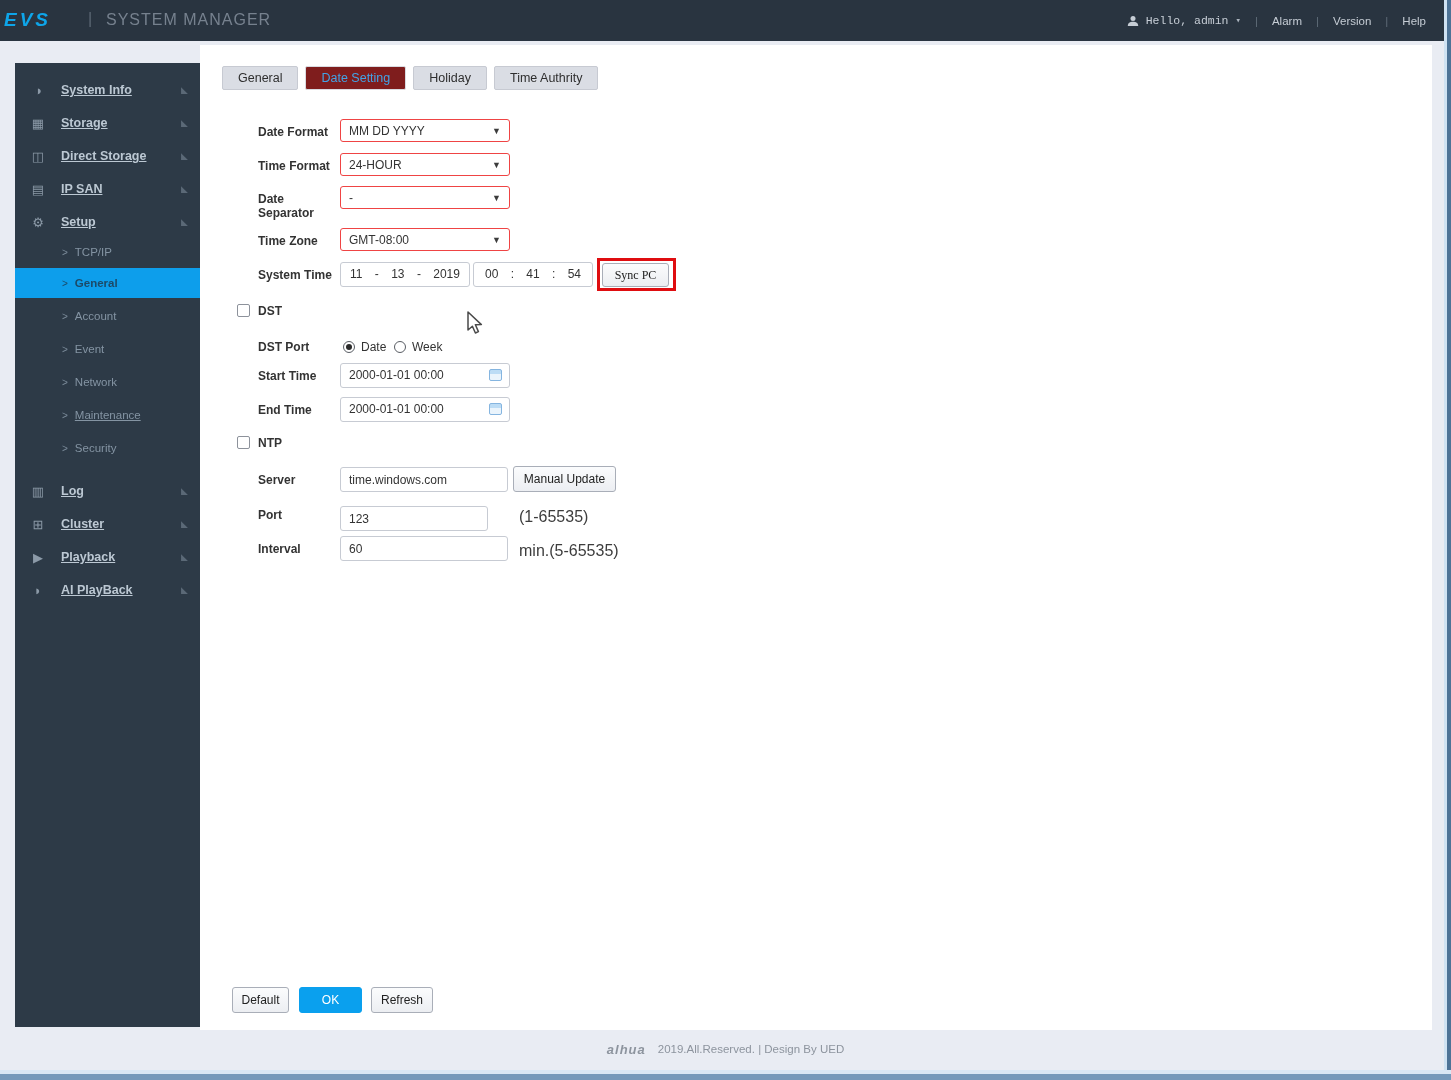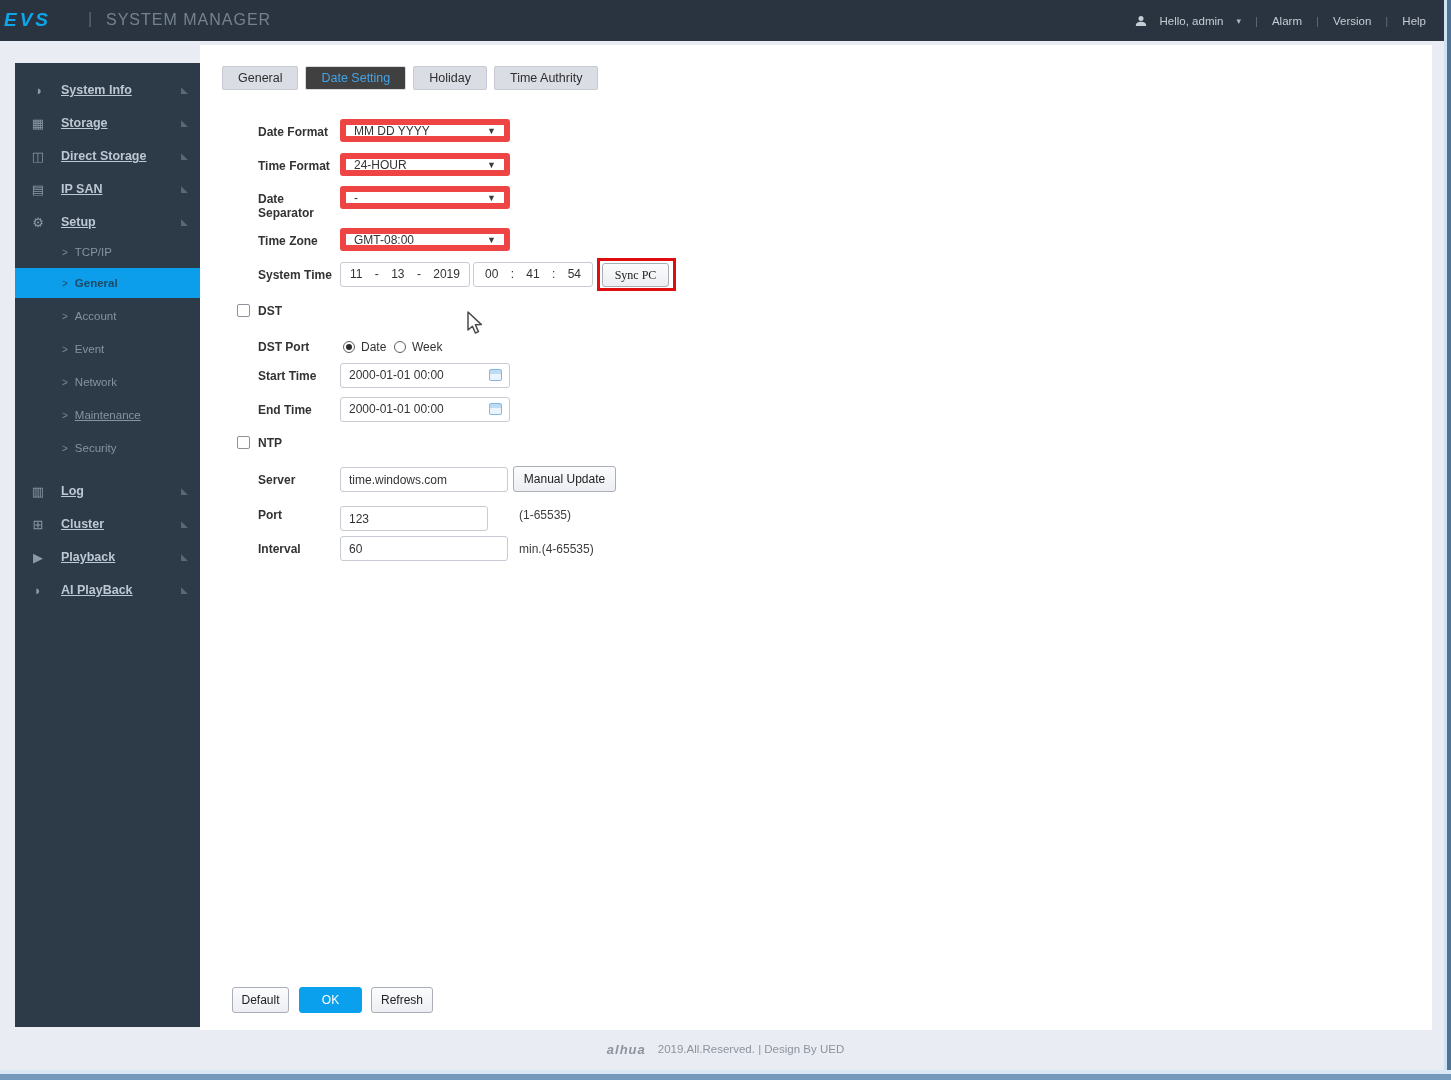--- a/index.html
+++ b/index.html
@@ -14,21 +14,21 @@
 
   
   .header { position:absolute; left:0; top:0; width:1444px; height:41px; background:#293440; }
   .brand { position:absolute; left:4px; top:9px; color:#0ea5e9; font-size:19px; font-weight:bold;
     letter-spacing:3px; font-style:italic; }
   .brand-sep { position:absolute; left:88px; top:10px; color:#5c6874; font-size:16px; }
   .app-title { position:absolute; left:106px; top:11px; color:#76818e; font-size:16px; letter-spacing:1px; }
   .header-right { position:absolute; right:18px; top:0; height:41px; display:flex; align-items:center;
     gap:14px; color:#c6cdd5; font-size:11.5px; }
   .header-right .hsep { color:#5f6b77; }
-  .user-chip { display:flex; align-items:center; gap:13px; cursor:pointer; }
+  .user-chip { display:flex; align-items:center; gap:7px; cursor:pointer;font-family:Liberation Mono, monospace; }
   .user-chip svg { display:block; }
   .caret { font-size:9px; color:#aab3bd; }
 
   
   .sidebar { position:absolute; left:15px; top:63px; width:185px; height:964px; background:#2d3a47; }
   .nav-item { position:absolute; left:0; width:185px; height:30px; display:flex; align-items:center; cursor:pointer; }
   .nav-item .nicon { width:16px; margin-left:15px; color:#8c9aa8; font-size:13px; text-align:center; }
   .nav-item .nlabel { margin-left:15px; color:#bcc8d3; font-size:12.5px; font-weight:bold;text-decoration:underline; }
   .nav-item .tri { position:absolute; right:12px; color:#5b6977; font-size:9px; }
   .sub-item { position:absolute; left:0; width:185px; height:26px; display:flex; align-items:center; cursor:pointer; }
@@ -39,45 +39,45 @@
   .sub-item.sel .slabel { color:#1c4a68; font-weight:bold; }
   .slabel.u { text-decoration:underline; }
 
   
   .content { position:absolute; left:200px; top:45px; width:1232px; height:985px; background:#ffffff; }
 
   
   .tabs { position:absolute; left:222px; top:66px; display:flex; gap:7px; }
   .tab { height:24px; padding:0 15px; display:flex; align-items:center; font-size:12.5px; color:#2e2e2e;
     background:#dadde4; border:1px solid #c7cad2; border-radius:2px; cursor:pointer; }
-  .tab.active { background:#404040; border-color:#d9dbe1; color:#43a3e5; }
+  .tab.active { background:#7f1d1d; border-color:#d9dbe1; color:#43a3e5; }
 
   
   .flabel { position:absolute; font-size:12px; font-weight:bold; color:#333; }
   .flabel.wrap { width:68px; line-height:14px; }
-  .select { position:absolute; width:170px; height:23px; background:#fff; border:6px solid #ef4444;
+  .select { position:absolute; width:170px; height:23px; background:#fff; border:1px solid #ef4444;
     border-radius:3px; display:flex; align-items:center; padding:0 8px; font-size:12px; color:#333; cursor:pointer; }
   .select .sel-caret { position:absolute; right:8px; font-size:9px; color:#3c3c3c; }
   .tinput { position:absolute; height:25px; background:#fff; border:1px solid #c7cbd3; border-radius:3px;
     font-family:"Liberation Sans", sans-serif; font-size:12px; color:#333; padding:0 8px; }
   .seg { text-align:center; word-spacing:9px; }
   .btn { position:absolute; display:flex; align-items:center; justify-content:center;
     background:linear-gradient(#fbfcfd,#eceef2); border:1px solid #a9aeb8; border-radius:3px;
     font-size:12px; color:#222; cursor:pointer; }
   .btn.primary { background:#0aa0ee; border-color:#0aa0ee; color:#fff; }
   .red-box { position:absolute; left:597px; top:258px; width:79px; height:33px;
     border:3px solid #df0d10; }
   .checkbox { position:absolute; width:13px; height:13px; background:#fff; border:1px solid #8d929b;
     border-radius:2px; cursor:pointer; }
   .radio { position:absolute; width:12px; height:12px; border:1px solid #595d64; border-radius:50%;
     background:#fff; cursor:pointer; }
   .radio.on::after { content:""; position:absolute; left:2px; top:2px; width:6px; height:6px;
     border-radius:50%; background:#2b2b2b; }
   .rlabel { position:absolute; font-size:12px; color:#333; }
-  .hint { position:absolute; font-size:12px; color:#3d3d3d; }
+  .hint { position:absolute; font-size:16px; color:#3d3d3d; }
   .cal { position:absolute; right:7px; top:5px; width:13px; height:12px; border:1px solid #85b5e0;
     border-radius:2px; background:linear-gradient(#bcdcf5 0 4px,#eaf4fc 4px); cursor:pointer; }
 
   
   .footer { position:absolute; left:0; top:1036px; width:1451px; height:26px; display:flex;
     align-items:center; justify-content:center; gap:12px; }
   .f-logo { font-size:13px; font-weight:bold; font-style:italic; color:#8d949e; letter-spacing:1px; }
   .f-text { font-size:11.5px; color:#8d949e; }
 
   .cursor { position:absolute; left:465px; top:311px; pointer-events:none; }
@@ -253,21 +253,21 @@
   <div class="flabel" style="left:258px; top:473px">Server</div>
   <input class="tinput" style="left: 340px; top: 467px; width: 168px;" value="time.windows.com">
   <div class="btn" style="left:513px; top:466px; width:103px; height:26px;">Manual Update</div>
 
   <div class="flabel" style="left:258px; top:508px">Port</div>
   <input class="tinput" style="left: 340px; top: 506px; width: 148px;" value="123">
   <div class="hint" style="left:519px; top:508px">(1-65535)</div>
 
   <div class="flabel" style="left:258px; top:542px">Interval</div>
   <input class="tinput" style="left: 340px; top: 536px; width: 168px;" value="60">
-  <div class="hint" style="left:519px; top:542px">min.(4-65535)</div>
+  <div class="hint" style="left:519px; top:542px">min.(5-65535)</div>
 
   <div class="btn" style="left:232px; top:987px; width:57px; height:26px;">Default</div>
   <div class="btn primary" style="left:299px; top:987px; width:63px; height:26px;">OK</div>
   <div class="btn" style="left:371px; top:987px; width:62px; height:26px;">Refresh</div>
 
   <div class="footer">
     <span class="f-logo">alhua</span>
     <span class="f-text">2019.All.Reserved. | Design By UED</span>
   </div>
 

